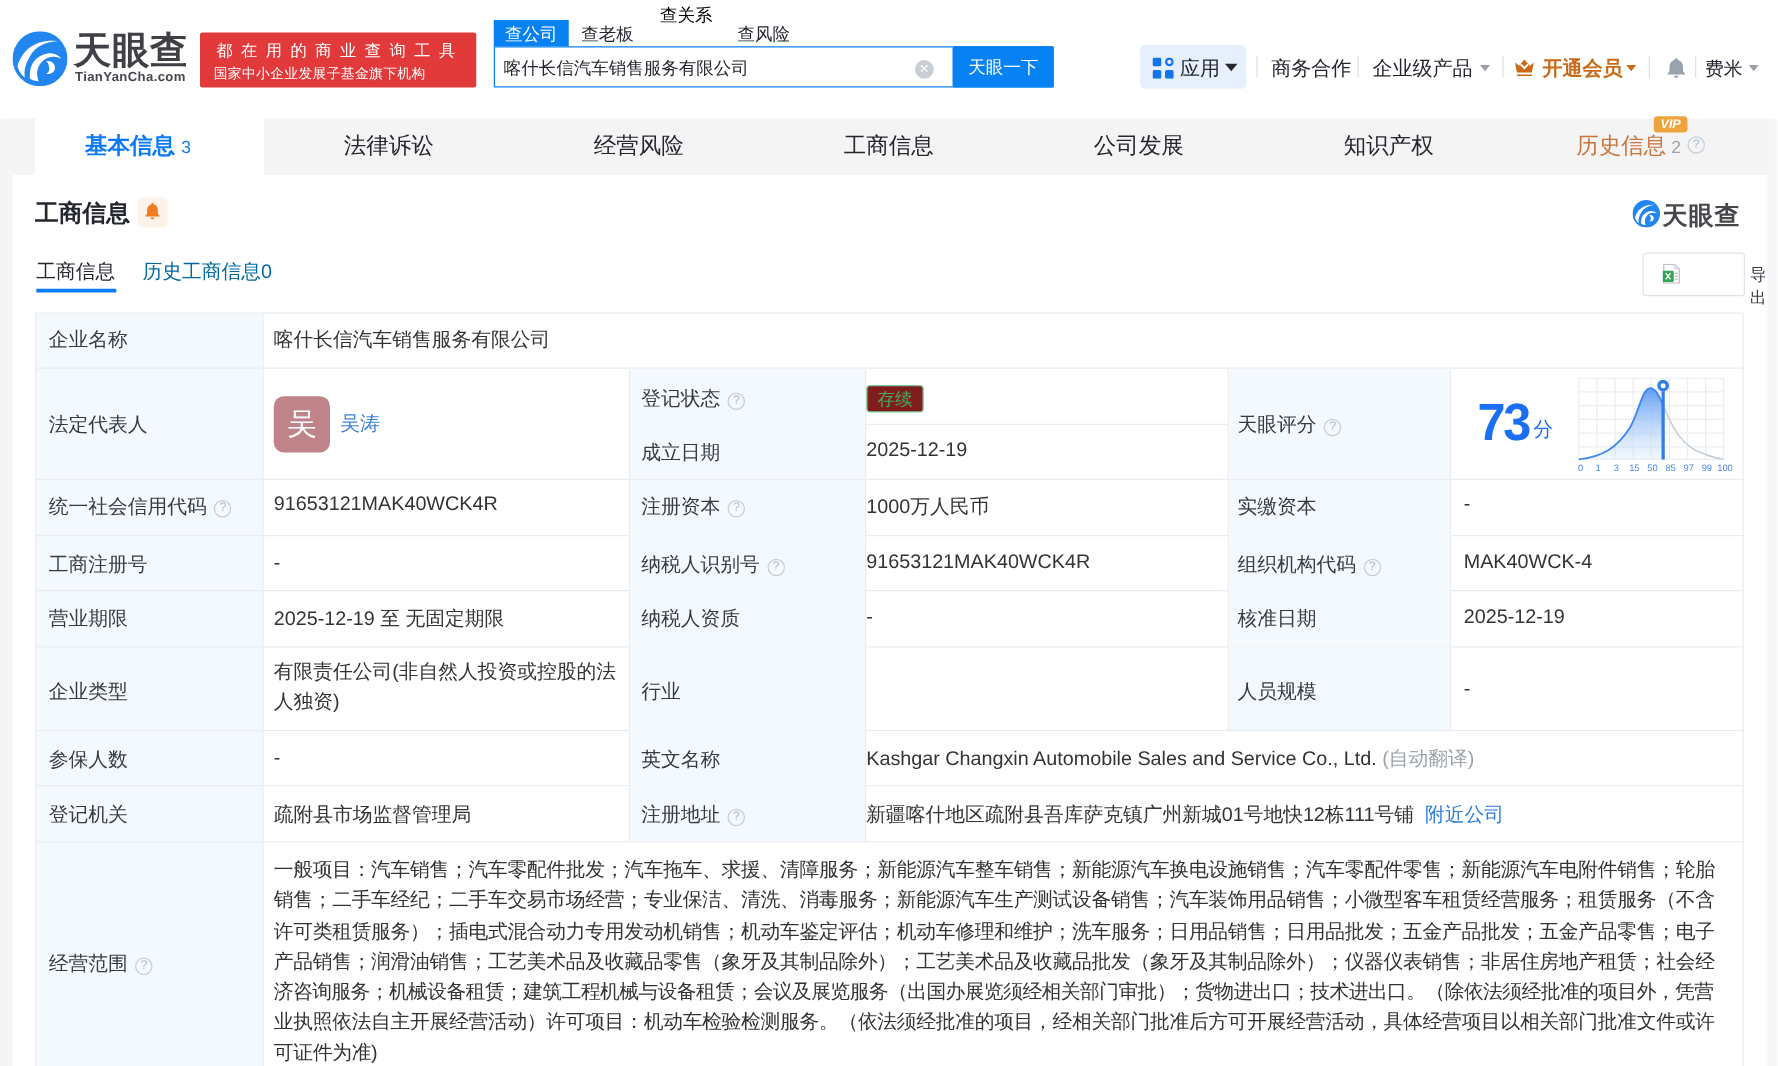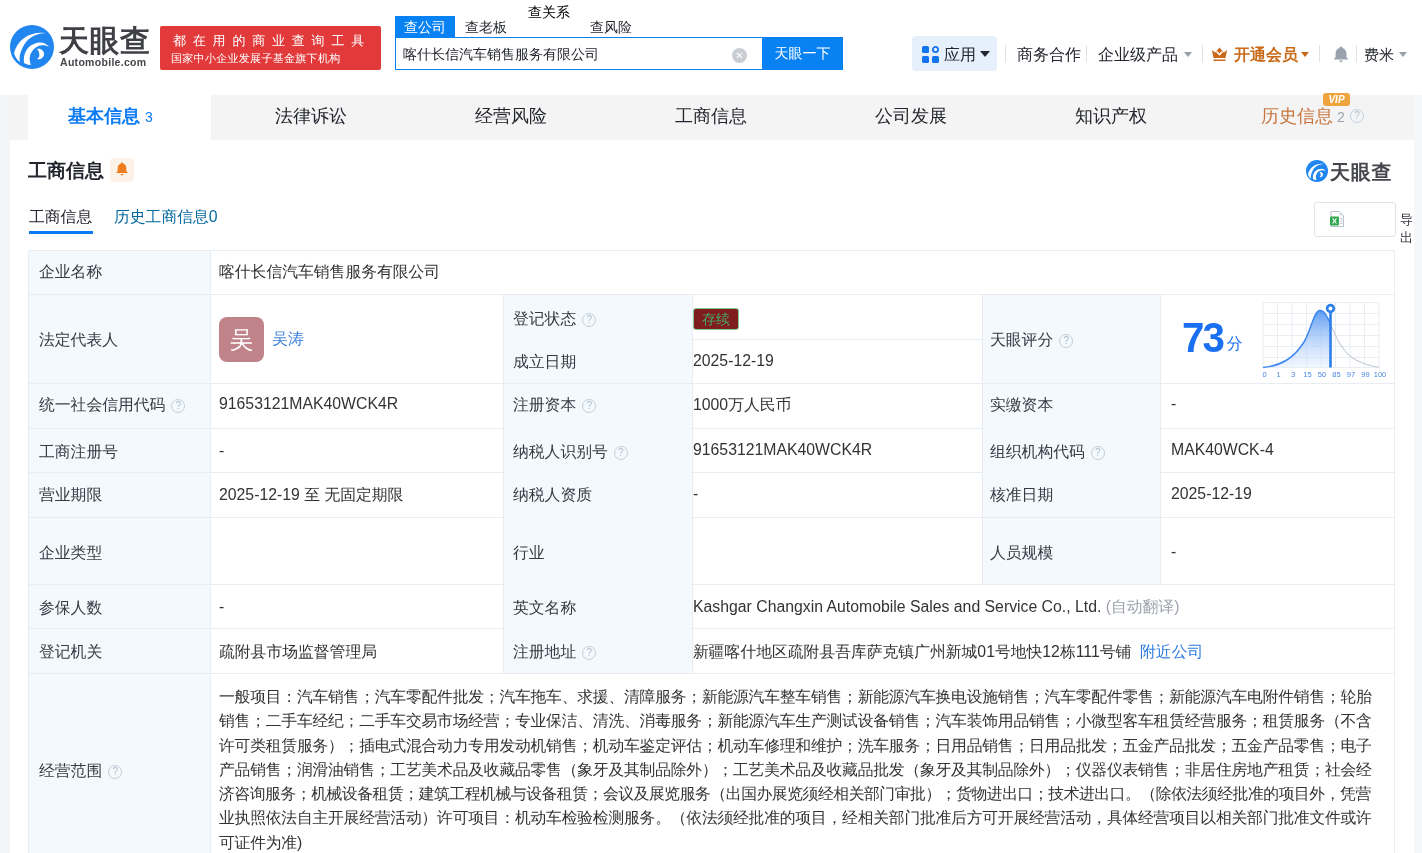--- a/index.html
+++ b/index.html
@@ -20,21 +20,21 @@
 
   <div class="abs" style="left:0;top:0;width:1422px;height:95px;background:#fff;">
 
     <svg class="abs" style="left:10px;top:25px;" width="44" height="44" viewBox="0 0 44 44">
       <circle cx="22" cy="22" r="22" fill="#2186f0"></circle>
       <path d="M4 28 C8 14 20 6 36 8 C28 8 18 12 14 20 C10 27 9 32 10 37 C7 35 5 32 4 28 Z" fill="#fff"></path>
       <path d="M14 38 C13 30 16 22 24 19 C31 16 36 18 39 22 C34 19 27 20 23 25 C19 30 19 35 21 40 C18 40 16 39 14 38 Z" fill="#fff"></path>
       <path d="M27 24 C31 23 34 26 34 29 C34 33 30 35 27 34 C29 33 30 31 29 28 C29 26 28 25 27 24 Z" fill="#fff"></path>
     </svg>
     <div class="abs" style="left:59px;top:26px;width:95px;height:30px;font-size:30px;font-weight:bold;color:#3e4046;letter-spacing:0.5px;line-height:30px;">天眼查</div>
-    <div class="abs" style="left:60px;top:56px;font-size:10.5px;font-weight:bold;color:#45474d;letter-spacing:0.3px;">Automobile.com</div>
+    <div class="abs" style="left:60px;top:56px;font-size:10.5px;font-weight:bold;color:#45474d;letter-spacing:0.3px;">TianYanCha.com</div>
 
     <div class="abs" style="left:160px;top:26px;width:221px;height:44px;background:#e23a3a;border-radius:2px;color:#fff;">
       <div class="abs" style="left:13px;top:6px;font-size:13px;letter-spacing:6.8px;white-space:nowrap;">都在用的商业查询工具</div>
       <div class="abs" style="left:11px;top:25px;font-size:11px;letter-spacing:0.3px;white-space:nowrap;">国家中小企业发展子基金旗下机构</div>
     </div>
 
     <div class="abs" style="left:395px;top:16px;width:60px;height:22px;background:#0881f2;color:#fff;font-size:14px;text-align:center;line-height:22px;">查公司</div>
     <div class="abs" style="left:465px;top:16px;height:22px;color:#23262e;font-size:14px;line-height:22px;">查老板</div>
     <div class="abs" style="left:528px;top:1px;height:22px;color:#000000;font-size:14px;line-height:22px;">查关系</div>
     <div class="abs" style="left:590px;top:16px;height:22px;color:#23262e;font-size:14px;line-height:22px;">查风险</div>
@@ -220,20 +220,21 @@
   <div class="abs val" style="left:1171px;top:441px;">MAK40WCK-4</div>
 
   <div class="abs lbl" style="left:39px;top:485px;">营业期限</div>
   <div class="abs val" style="left:219px;top:485px;">2025-12-19 至 无固定期限</div>
   <div class="abs lbl" style="left:513px;top:485px;">纳税人资质</div>
   <div class="abs val" style="left:693px;top:485px;">-</div>
   <div class="abs lbl" style="left:990px;top:485px;">核准日期</div>
   <div class="abs val" style="left:1171px;top:485px;">2025-12-19</div>
 
   <div class="abs lbl" style="left:39px;top:543px;">企业类型</div>
+  <div class="abs val" style="left:219px;top:526px;width:286px;line-height:24.3px;">有限责任公司(非自然人投资或控股的法人独资)</div>
   <div class="abs lbl" style="left:513px;top:543px;">行业</div>
   <div class="abs lbl" style="left:990px;top:543px;">人员规模</div>
   <div class="abs val" style="left:1171px;top:543px;">-</div>
 
   <div class="abs lbl" style="left:39px;top:598px;">参保人数</div>
   <div class="abs val" style="left:219px;top:598px;">-</div>
   <div class="abs lbl" style="left:513px;top:598px;">英文名称</div>
   <div class="abs val" style="left:693px;top:597px;">Kashgar Changxin Automobile Sales and Service Co., Ltd. <span style="color:#9ca3ad;">(自动翻译)</span></div>
 
   <div class="abs lbl" style="left:39px;top:642px;">登记机关</div>

